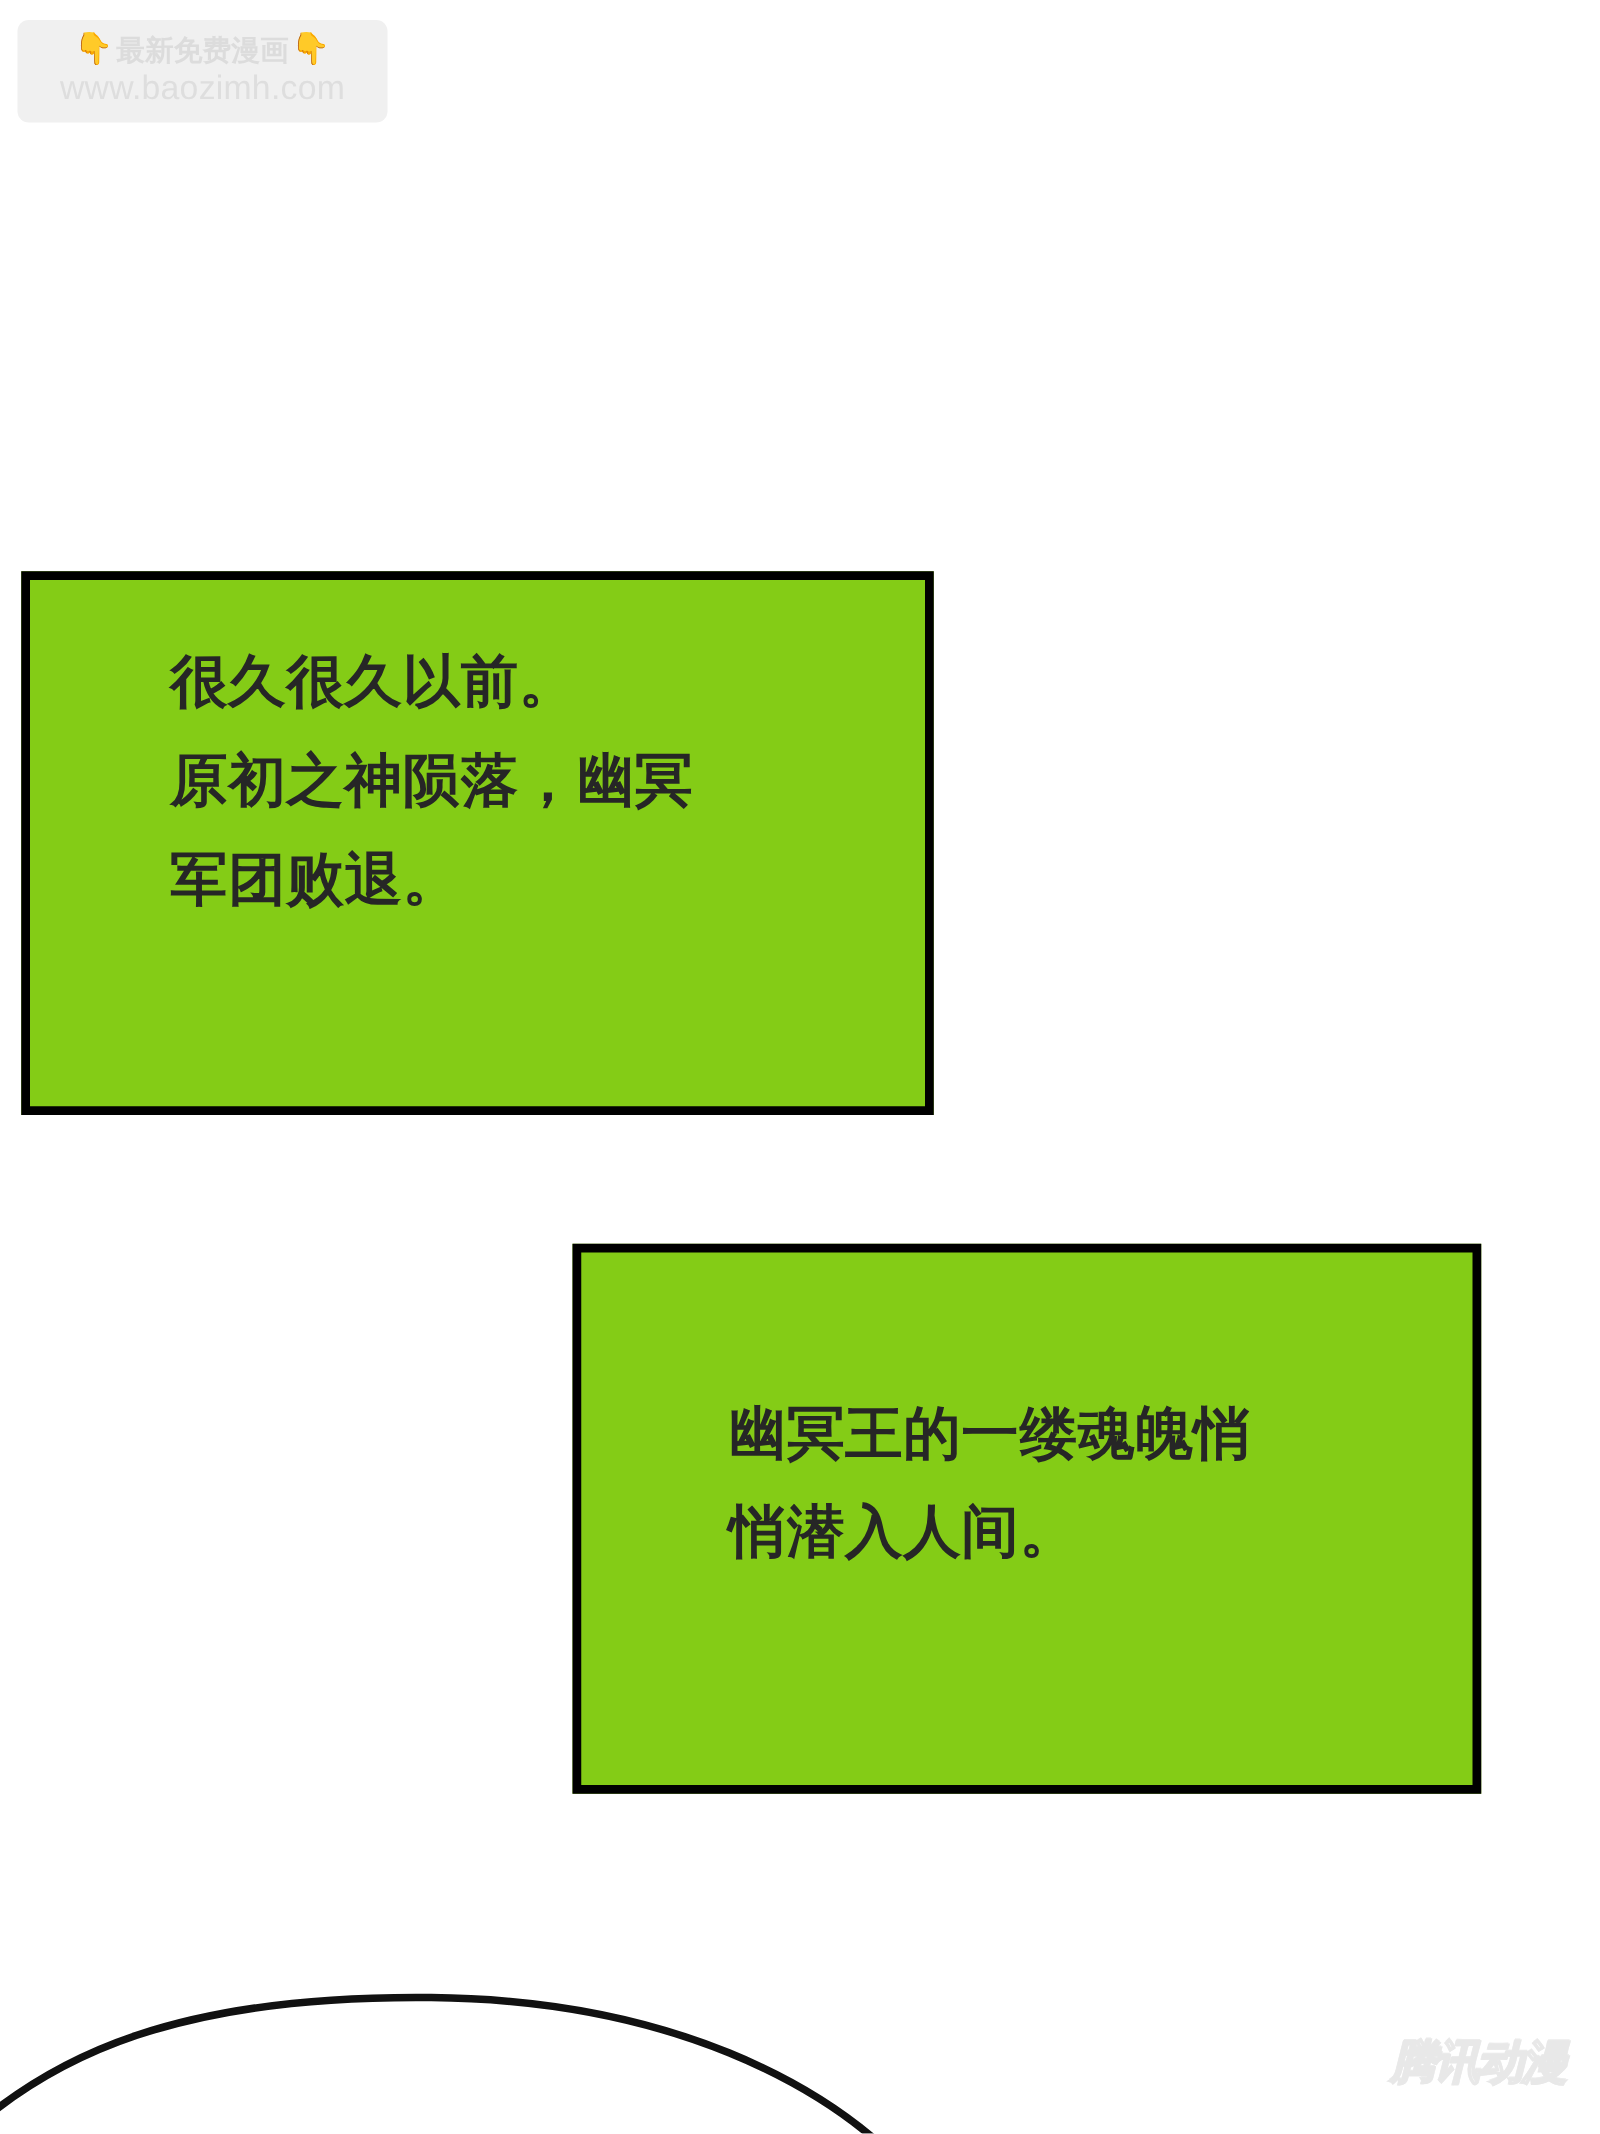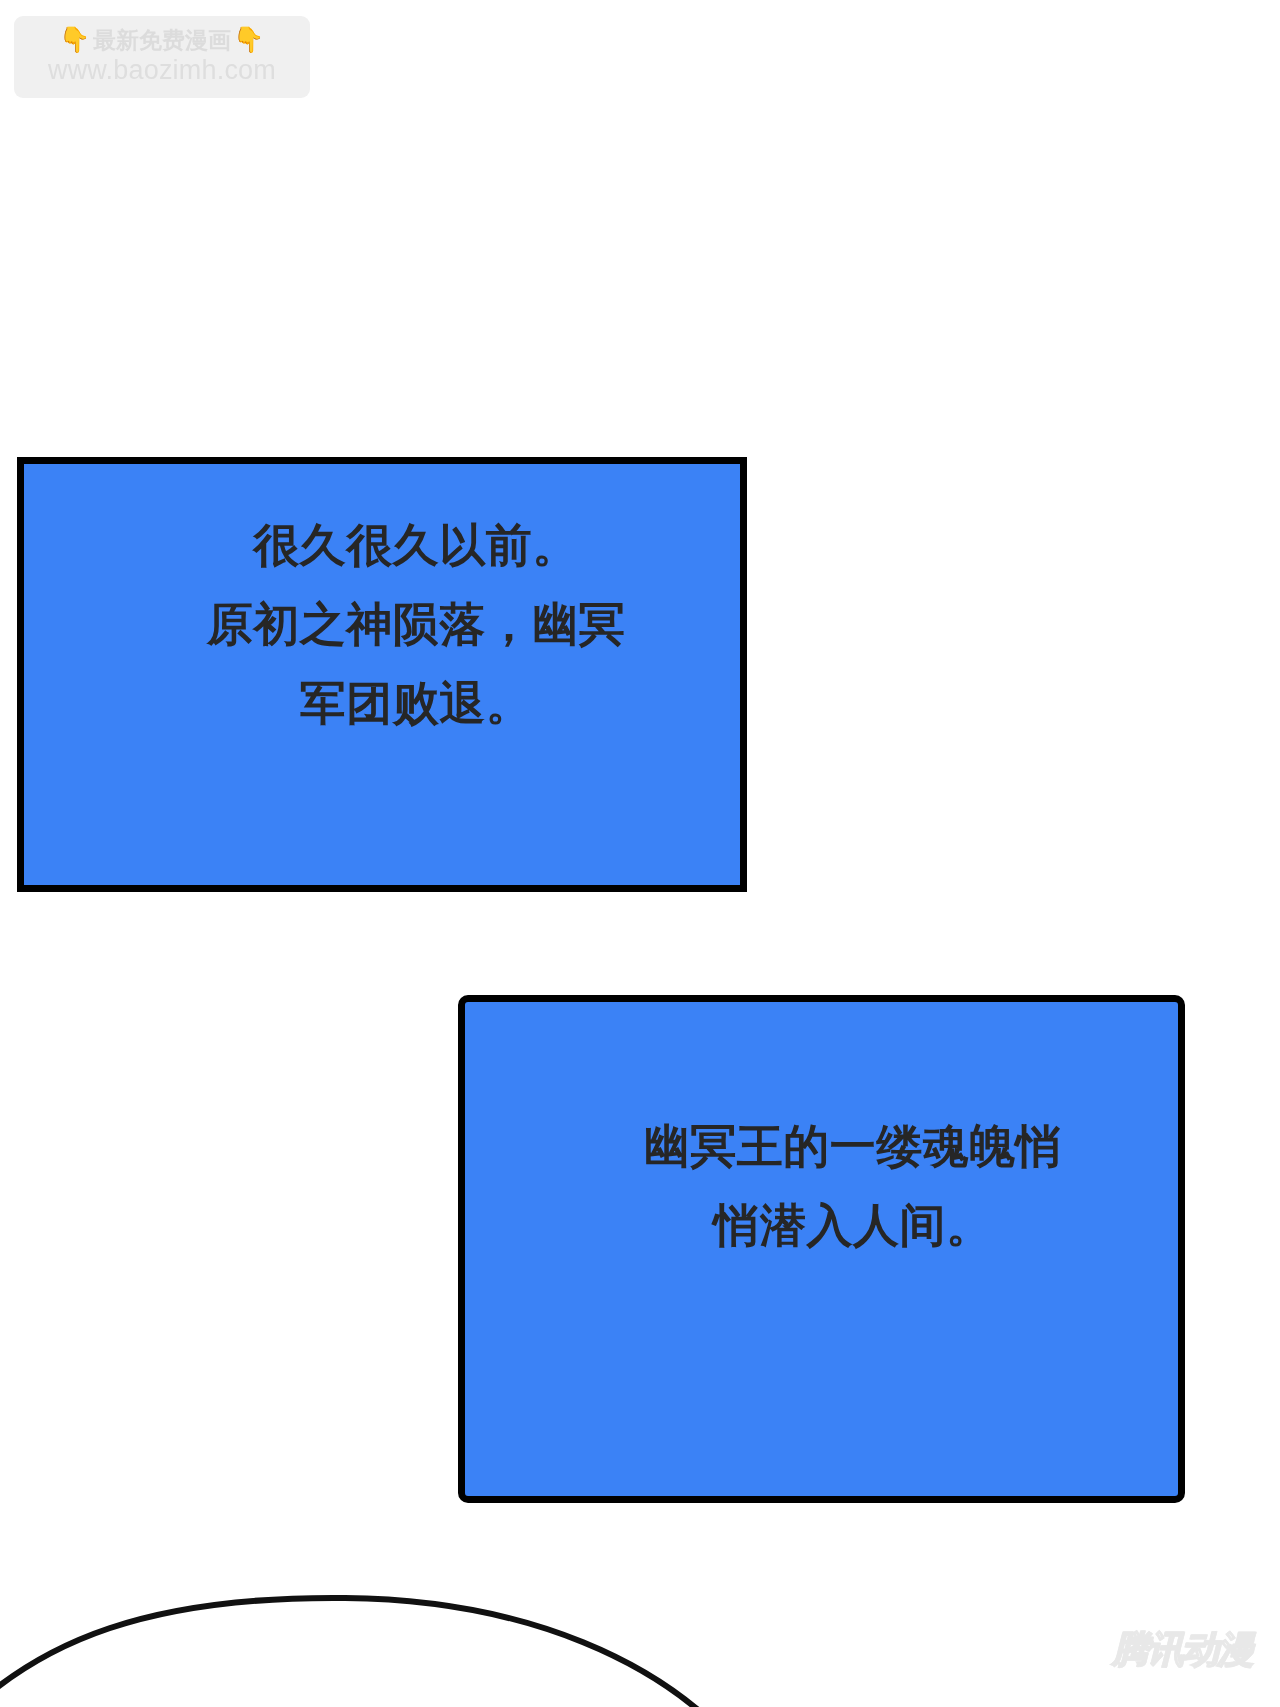--- a/index.html
+++ b/index.html
@@ -60,24 +60,23 @@
     font-size: 27px;
     font-weight: 400;
     color: #dedede;
     letter-spacing: 0.2px;
     white-space: nowrap;
   }
 
   
   .panel {
     position: absolute;
-    background: #3b82f6;
+    background: #84cc16;
     border: 7px solid #000000;
     box-sizing: border-box;
-    text-align: center;
   }
   .panel .panel-text {
     position: absolute;
     color: #262626;
     font-weight: 700;
     font-size: 46px;
     line-height: 1.72;
     letter-spacing: 0.5px;
     white-space: pre-line;
   }
@@ -91,22 +90,21 @@
   #panel-1 .panel-text {
     left: 112px;
     top: 42px;
     width: 560px;
   }
 
   #panel-2 {
     left: 458px;
     top: 995px;
     width: 727px;
-    height: 508px;
-    border-radius: 10px;
+    height: 440px;
   }
   #panel-2 .panel-text {
     left: 118px;
     top: 105px;
     width: 540px;
   }
 
   
   .arc-art {
     position: absolute;

